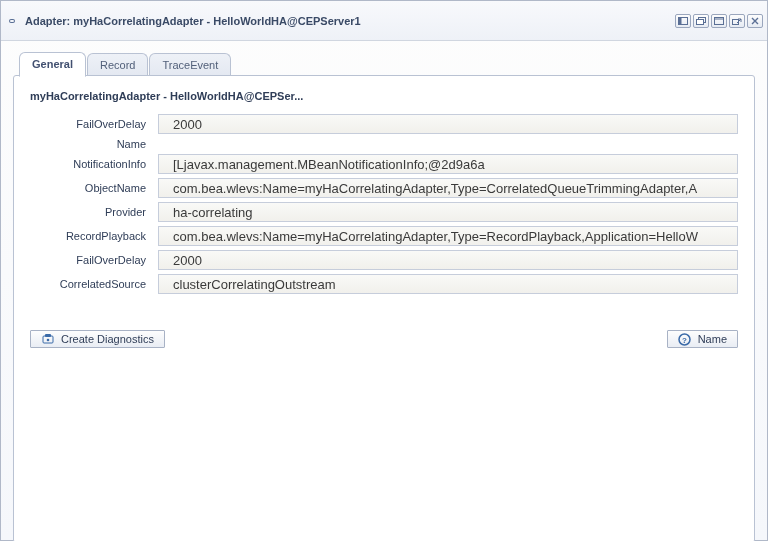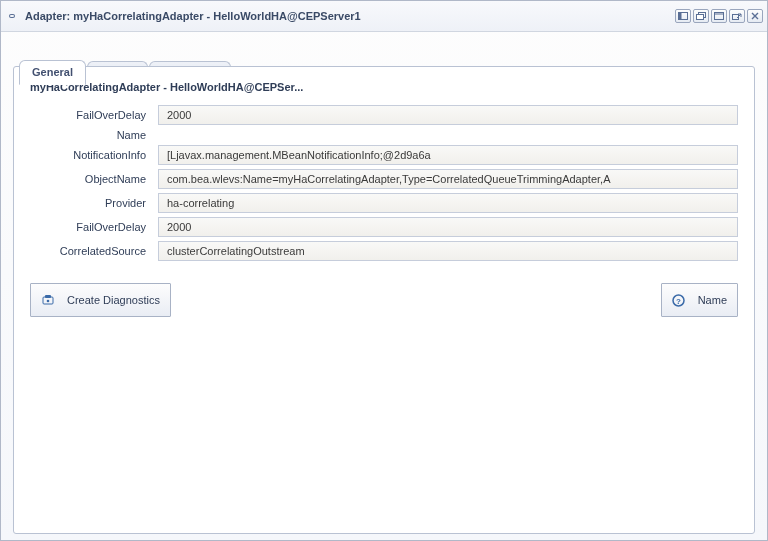--- a/index.html
+++ b/index.html
@@ -1,34 +1,34 @@
 <!DOCTYPE html>
 <html><head>
   <meta charset="utf-8">
   <style>
     * { box-sizing: border-box; margin: 0; padding: 0; }
     body { font-family: Tahoma, Arial, sans-serif; font-size: 11px; background: #fff; }
     .window { width: 768px; height: 541px; border: 1px solid #b0b8c8; background: linear-gradient(#fdfdfd,#f5f7fb); }
-    .titlebar { height: 31px; display: flex; align-items: center; padding: 0 4px; background: linear-gradient(#f8f9fc,#eef1f7); border-bottom: 1px solid #d0d6e0; }
+    .titlebar { height: 40px; display: flex; align-items: center; padding: 0 4px; background: linear-gradient(#f8f9fc,#eef1f7); border-bottom: 1px solid #d0d6e0; }
     .titlebar .t-icon { width: 14px; height: 14px; margin-right: 6px; display:flex;align-items:center;justify-content:center; }
     .titlebar .title { font-weight: bold; color: #3a4a66; flex: 1; }
     .tb-buttons { display: flex; gap: 2px; }
     .tb-btn { width: 16px; height: 14px; border: 1px solid #9aa6bd; background: linear-gradient(#fdfdfd,#e6ebf3); border-radius: 2px; display:flex;align-items:center;justify-content:center; cursor:pointer; }
     .tb-btn svg { pointer-events:none; }
     .body { padding: 10px 12px 12px; height: calc(100% - 22px); }
     .tabs { display: flex; align-items: flex-end; margin-left: 6px; }
-    .tab { padding: 5px 12px 6px; font-size: 11px; color: #52607a; border: 1px solid #b9c2d3; border-bottom: none; margin-right: 1px; background: linear-gradient(#eef1f7,#e3e8f1); border-top-left-radius: 6px; border-top-right-radius: 6px; cursor:pointer; position:relative; top:18px; }
+    .tab { padding: 5px 12px 6px; font-size: 11px; color: #52607a; border: 1px solid #b9c2d3; border-bottom: none; margin-right: 1px; background: linear-gradient(#eef1f7,#e3e8f1); border-top-left-radius: 6px; border-top-right-radius: 6px; cursor:pointer; position:relative; top:1px; }
     .tab.active { background: #fff; color: #425070; font-weight: bold; z-index: 2; border-bottom: 1px solid #fff; }
     .panel { border: 1px solid #b9c2d3; background: #fff; border-radius: 3px; padding: 14px 16px 14px; min-height: 468px; position:relative; margin-top:-1px; }
     .panel-title { font-weight: bold; color: #2f3d57; margin-bottom: 12px; }
     .form-row { display: flex; align-items: center; margin-bottom: 4px; }
     .form-label { width: 128px; text-align: right; padding-right: 12px; color: #2f3d57; }
-    .form-input { flex: 1; height: 20px; border: 1px solid #c6cddb; background: linear-gradient(#f9f9f7,#f1f0ec); padding: 0 8px; font-size: 11px; color: #3a3a3a; font-family: inherit; overflow:hidden; display:flex; align-items:center; white-space: nowrap; text-overflow: ellipsis; }
+    .form-input { flex: 1; height: 20px; border: 1px solid #c6cddb; background: linear-gradient(#f9f9f7,#f1f0ec); padding: 0 14px; font-size: 13px; color: #3a3a3a; font-family: inherit; overflow:hidden; display:flex; align-items:center; white-space: nowrap; text-overflow: ellipsis; }
     .actions { display:flex; justify-content: space-between; margin-top: 22px; }
-    .btn { display:flex; align-items:center; gap:12px; padding: 3px 10px; border:1px solid #a8b2c5; background: linear-gradient(#fdfdfd,#e9edf4); border-radius:1px; color:#2f3d57; cursor:pointer; font-size:11px; height:34px; }
+    .btn { display:flex; align-items:center; gap:6px; padding: 3px 10px; border:1px solid #a8b2c5; background: linear-gradient(#fdfdfd,#e9edf4); border-radius:1px; color:#2f3d57; cursor:pointer; font-size:11px; height:18px;margin-top:14px; }
     .btn .icon { width:14px; height:14px; display:flex;align-items:center;justify-content:center; }
   </style>
 </head>
 <body>
 
 <div class="window">
   <div class="titlebar">
     <span class="t-icon">
       <svg width="12" height="12" viewBox="0 0 12 12">
           <path d="M3 6a2 2 0 012-2h1v1H5a1 1 0 000 2h1v1H5a2 2 0 01-2-2zm3-2h1a2 2 0 010 4H6V7h1a1 1 0 000-2H6V4z" fill="#5a6f95"></path>
@@ -91,20 +91,24 @@
       </div>
       <div class="form-row">
         <div class="form-label">ObjectName</div>
         <div class="form-input">com.bea.wlevs:Name=myHaCorrelatingAdapter,Type=CorrelatedQueueTrimmingAdapter,A</div>
       </div>
       <div class="form-row">
         <div class="form-label">Provider</div>
         <div class="form-input">ha-correlating</div>
       </div>
       <div class="form-row">
+        <div class="form-label">RecordPlayback</div>
+        <div class="form-input">com.bea.wlevs:Name=myHaCorrelatingAdapter,Type=RecordPlayback,Application=HelloW</div>
+      </div>
+      <div class="form-row">
         <div class="form-label">FailOverDelay</div>
         <div class="form-input">2000</div>
       </div>
       <div class="form-row">
         <div class="form-label">CorrelatedSource</div>
         <div class="form-input">clusterCorrelatingOutstream</div>
       </div>
 
       <div class="actions">
         <button class="btn">

